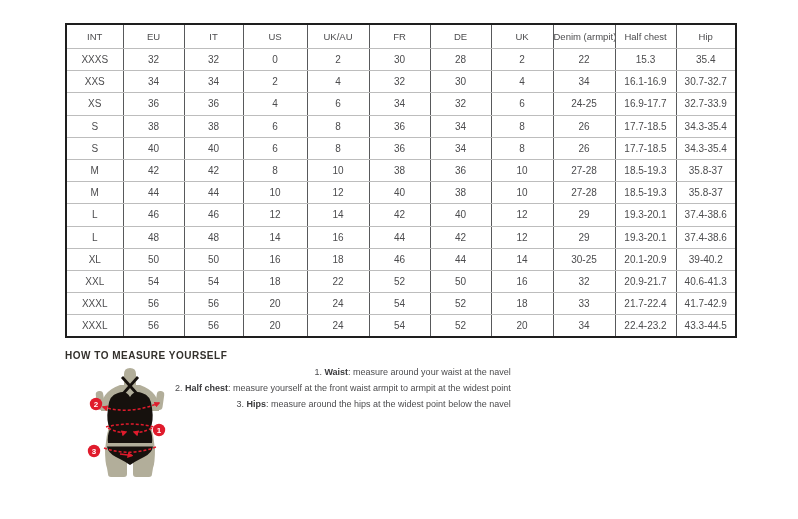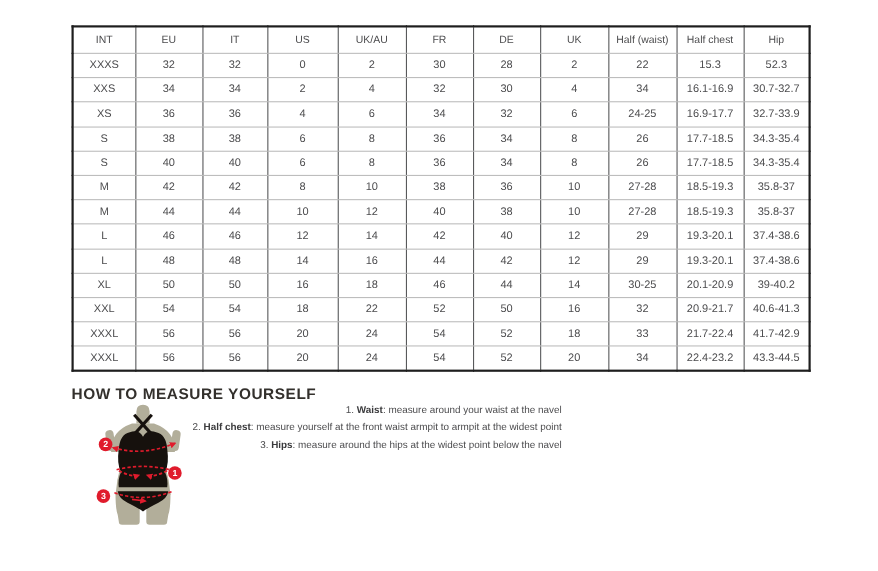--- a/index.html
+++ b/index.html
@@ -27,21 +27,21 @@
     border-top:1px solid var(--table-border-horizontal);
     border-bottom:1px solid var(--table-border-horizontal);
     text-align:center;vertical-align:middle;
     color:var(--table-text);font-weight:normal;
     white-space:nowrap;overflow:hidden;padding:0;
   }
   .size-table th{height:23px;font-size:9.5px;}
   .size-table td{height:21.2px;font-size:10px;}
   .measure-title{
     position:absolute;left:65px;top:350px;
-    font-size:14px;font-weight:bold;letter-spacing:0.5px;color:#33302c;
+    font-size:10px;font-weight:bold;letter-spacing:0.5px;color:#33302c;
   }
   .instructions{
     position:absolute;left:175px;top:368px;
     font-size:9px;color:var(--table-text);
   }
   .instr-line{margin-bottom:6.5px;line-height:9.5px;text-align:right;}
   .instr-line .term{font-weight:bold;color:#3a3a3c;}
   .figure{position:absolute;left:76px;top:364px;}
   .badge-num{
     font-family:"Liberation Sans",sans-serif;font-size:8px;font-weight:bold;
@@ -70,38 +70,38 @@
       <thead>
         <tr>
           <th>INT</th>
           <th>EU</th>
           <th>IT</th>
           <th>US</th>
           <th>UK/AU</th>
           <th>FR</th>
           <th>DE</th>
           <th>UK</th>
-          <th>Half (waist)</th>
+          <th>Denim (armpit)</th>
           <th>Half chest</th>
           <th>Hip</th>
         </tr>
       </thead>
       <tbody>
         <tr>
           <td>XXXS</td>
           <td>32</td>
           <td>32</td>
           <td>0</td>
           <td>2</td>
           <td>30</td>
           <td>28</td>
           <td>2</td>
           <td>22</td>
           <td>15.3</td>
-          <td>52.3</td>
+          <td>35.4</td>
         </tr>
         <tr>
           <td>XXS</td>
           <td>34</td>
           <td>34</td>
           <td>2</td>
           <td>4</td>
           <td>32</td>
           <td>30</td>
           <td>4</td>

